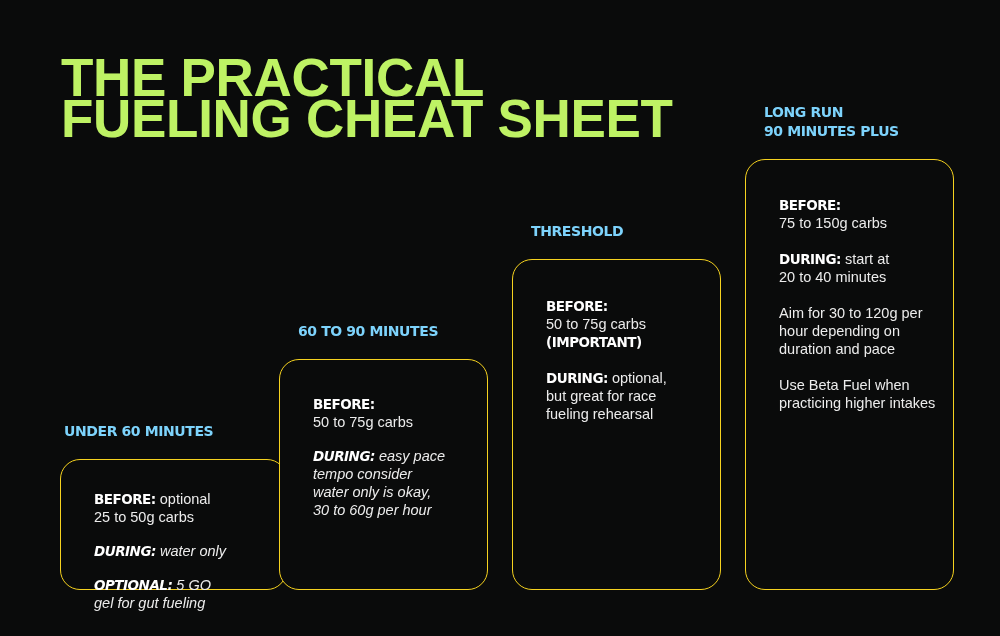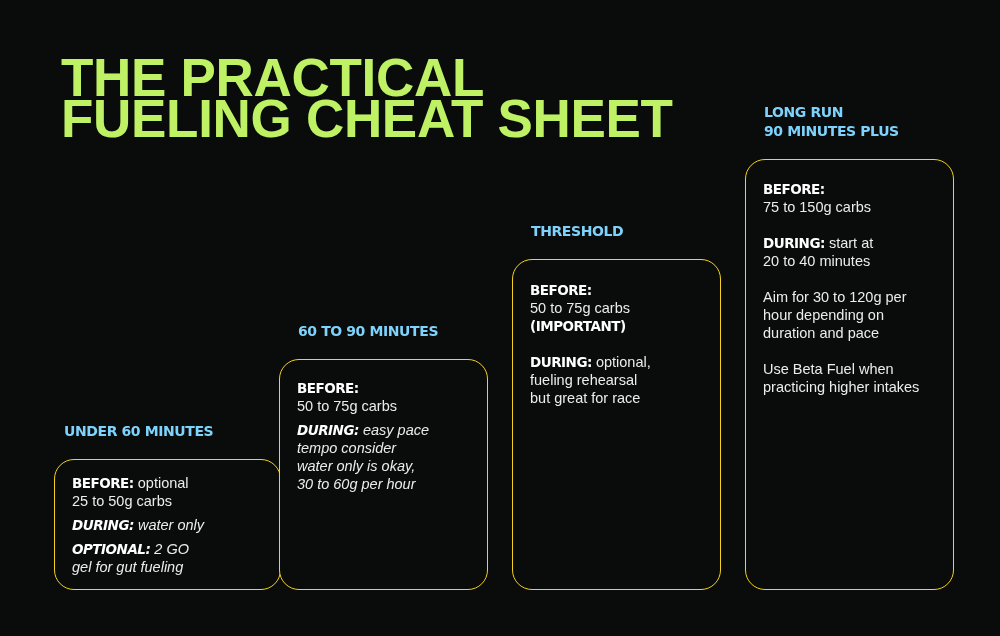--- a/index.html
+++ b/index.html
@@ -51,21 +51,21 @@
     }
     .card-body {
       position: absolute;
       left: 17px;
       right: 10px;
       font-family: "Liberation Sans", sans-serif;
       font-size: 14.5px;
       line-height: 18px;
       color: #ececec;
     }
-    .para { margin: 0; }
+    .para { margin: 16px; }
     .para .line { display: block; white-space: nowrap; }
     .label {
       font-family: "DejaVu Sans", sans-serif;
       font-weight: 700;
       font-size: 13.5px;
       letter-spacing: -0.5px;
       color: #ffffff;
     }
     .strong-line {
       font-family: "DejaVu Sans", sans-serif;
@@ -81,31 +81,31 @@
 <body>
 
 <h1 class="title">
   <span>THE PRACTICAL</span>
   <span>FUELING CHEAT SHEET</span>
 </h1>
 
 <h2 class="heading" style="left:64px; top:422px;">
   <span>UNDER 60 MINUTES</span>
 </h2>
-<div class="card" style="left:54px; top:459px; width:227px; height:131px;">
+<div class="card" style="left:60px; top:459px; width:227px; height:131px;">
   <div class="card-body" style="top:14px;">
     <p class="para">
       <span class="line"><span class="label">BEFORE:</span> <span>optional</span></span>
       <span class="line">25 to 50g carbs</span>
     </p>
     <p class="para gap-small">
       <span class="line"><span class="label">DURING:</span> <span>water only</span></span>
     </p>
     <p class="para gap-small">
-      <span class="line"><span class="label">OPTIONAL:</span> <span>2 GO</span></span>
+      <span class="line"><span class="label">OPTIONAL:</span> <span>5 GO</span></span>
       <span class="line">gel for gut fueling</span>
     </p>
   </div>
 </div>
 
 <h2 class="heading" style="left:298px; top:322px;">
   <span>60 TO 90 MINUTES</span>
 </h2>
 <div class="card" style="left:279px; top:359px; width:209px; height:231px;">
   <div class="card-body" style="top:19px;">
@@ -127,22 +127,22 @@
 </h2>
 <div class="card" style="left:512px; top:259px; width:209px; height:331px;">
   <div class="card-body" style="top:21px;">
     <p class="para">
       <span class="line"><span class="label">BEFORE:</span></span>
       <span class="line">50 to 75g carbs</span>
       <span class="line strong-line">(IMPORTANT)</span>
     </p>
     <p class="para gap-large">
       <span class="line"><span class="label">DURING:</span> <span>optional,</span></span>
+      <span class="line">but great for race</span>
       <span class="line">fueling rehearsal</span>
-      <span class="line">but great for race</span>
     </p>
   </div>
 </div>
 
 <h2 class="heading" style="left:764px; top:103px;">
   <span>LONG RUN</span>
   <span>90 MINUTES PLUS</span>
 </h2>
 <div class="card" style="left:745px; top:159px; width:209px; height:431px;">
   <div class="card-body" style="top:20px;">

